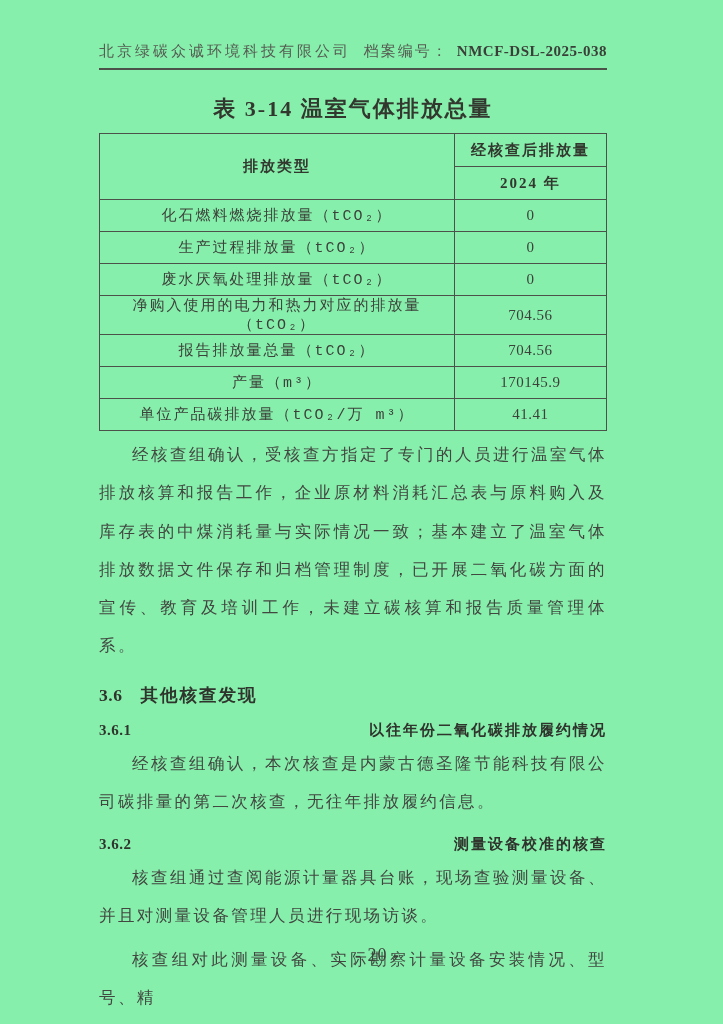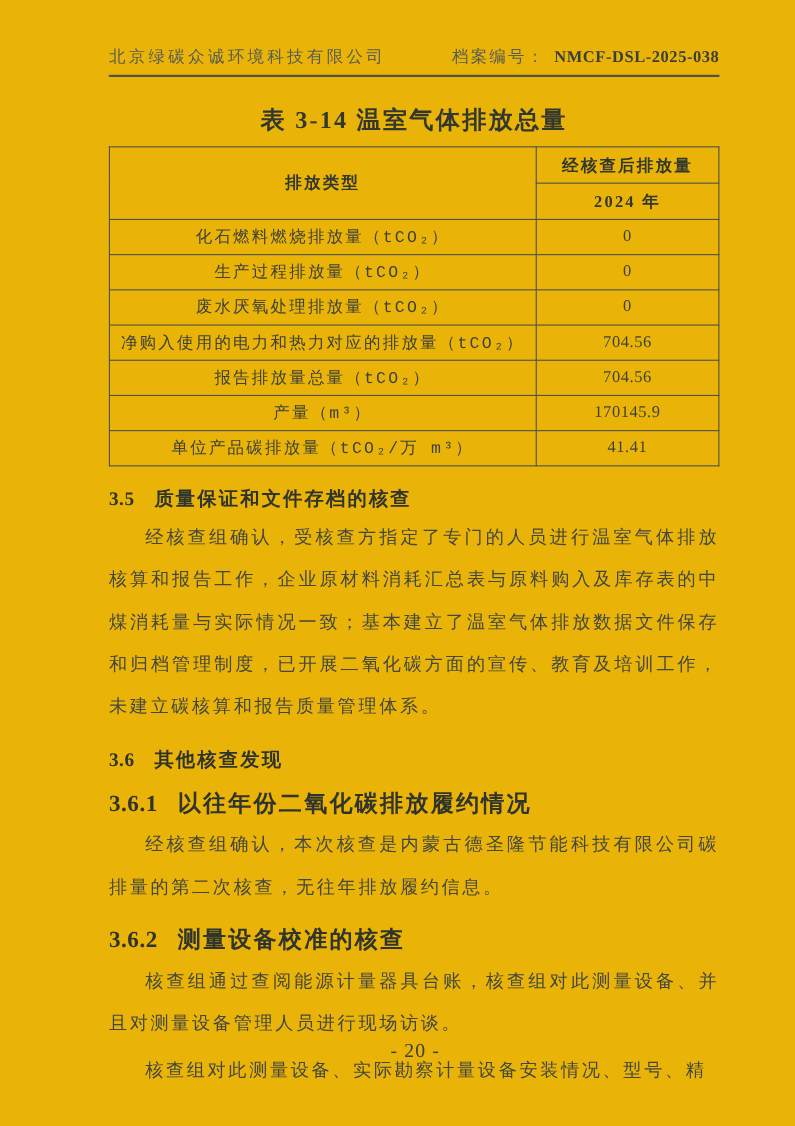--- a/index.html
+++ b/index.html
@@ -5,22 +5,22 @@
   html, body {
     margin: 0;
     padding: 0;
     background: #ffffff;
   }
   .page {
     position: relative;
     width: 723px;
     height: 1024px;
     box-sizing: border-box;
-    background: #eab308;
-    padding: 42px 69px 0 99px;
+    background: #86efac;
+    padding: 42px 116px 0 99px;
     font-family: "Liberation Serif", "DejaVu Serif", serif;
     color: #40453e;
     overflow: hidden;
   }
   
   .doc-header {
     display: flex;
     justify-content: space-between;
     align-items: baseline;
     border-bottom: 2px solid #4c524a;
@@ -85,21 +85,21 @@
   th.hdr-top { height: 32px; }
   
   .section-heading {
     display: flex;
     align-items: baseline;
     font-weight: bold;
     color: #2f342c;
     margin: 0;
   }
   .h-level2 { font-size: 17.5px; letter-spacing: 2px; margin-top: 17px; }
-  .h-level3 { font-size: 21px; letter-spacing: 2px; margin-top: 14px; }
+  .h-level3 { font-size: 15px; letter-spacing: 2px; margin-top: 14px; justify-content: space-between; }
   .section-heading .num {
     font-family: "Liberation Serif", "DejaVu Serif", serif;
     letter-spacing: 0.5px;
     margin-right: 18px;
   }
   .para {
     font-size: 16.5px;
     line-height: 2.32;
     letter-spacing: 2.4px;
     text-align: justify;
@@ -170,39 +170,35 @@
         <td class="row-label">产量（m³）</td>
         <td class="row-value">170145.9</td>
       </tr>
       <tr>
         <td class="row-label">单位产品碳排放量（tCO₂/万 m³）</td>
         <td class="row-value">41.41</td>
       </tr>
     </tbody>
   </table>
 
-  <h2 class="section-heading h-level2">
-    <span class="num">3.5</span>
-    <span>质量保证和文件存档的核查</span>
-  </h2>
   <p class="para">经核查组确认，受核查方指定了专门的人员进行温室气体排放核算和报告工作，企业原材料消耗汇总表与原料购入及库存表的中煤消耗量与实际情况一致；基本建立了温室气体排放数据文件保存和归档管理制度，已开展二氧化碳方面的宣传、教育及培训工作，未建立碳核算和报告质量管理体系。</p>
 
   <h2 class="section-heading h-level2">
     <span class="num">3.6</span>
     <span>其他核查发现</span>
   </h2>
 
   <h3 class="section-heading h-level3">
     <span class="num">3.6.1</span>
     <span>以往年份二氧化碳排放履约情况</span>
   </h3>
   <p class="para">经核查组确认，本次核查是内蒙古德圣隆节能科技有限公司碳排量的第二次核查，无往年排放履约信息。</p>
 
   <h3 class="section-heading h-level3">
     <span class="num">3.6.2</span>
     <span>测量设备校准的核查</span>
   </h3>
-  <p class="para">核查组通过查阅能源计量器具台账，核查组对此测量设备、并且对测量设备管理人员进行现场访谈。</p>
+  <p class="para">核查组通过查阅能源计量器具台账，现场查验测量设备、并且对测量设备管理人员进行现场访谈。</p>
   <p class="para">核查组对此测量设备、实际勘察计量设备安装情况、型号、精</p>
 
   <div class="page-footer">- 20 -</div>
 
 </div>
 
 </body></html>

